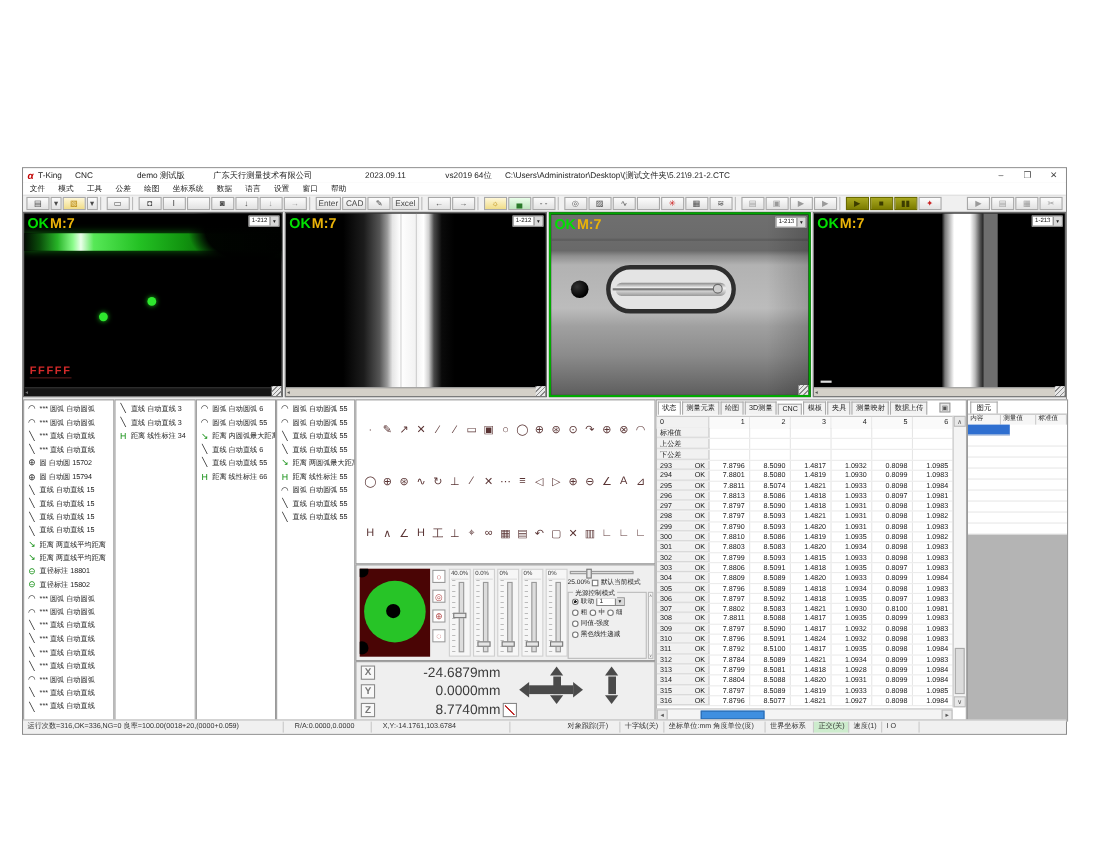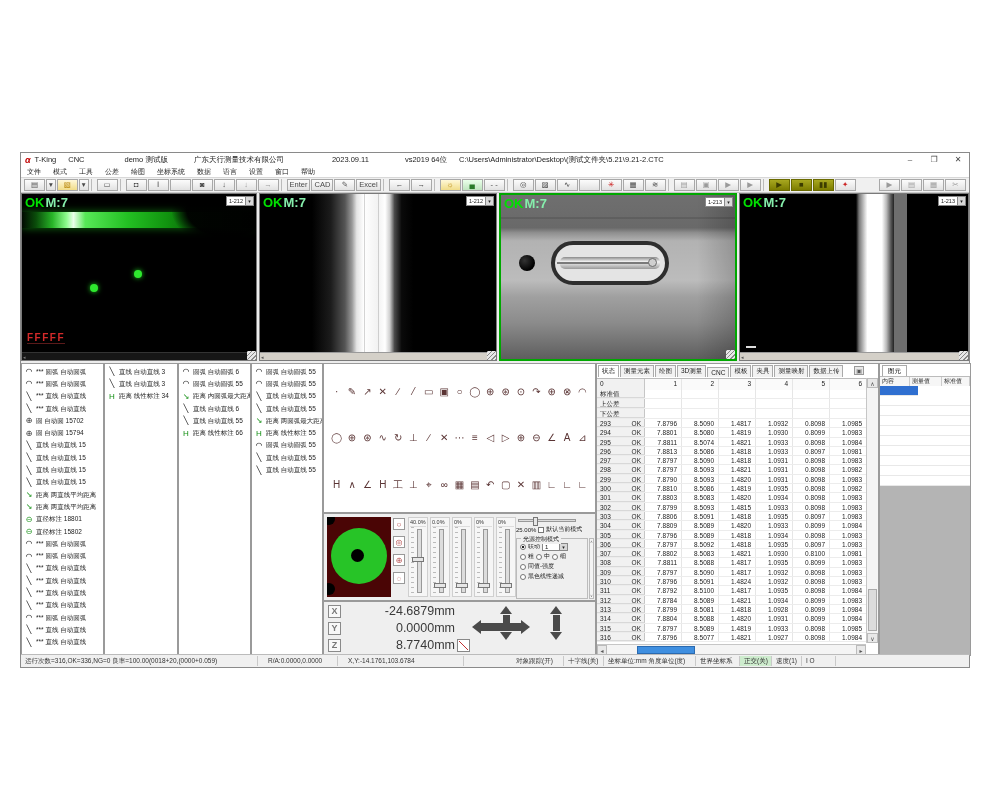--- a/index.html
+++ b/index.html
@@ -24,21 +24,21 @@
   .tbtn.red{color:#c22}
   .tbtn.gray{color:#9a9a9a}
   .tbtn.olive{background:linear-gradient(#a8a820,#7c7c00);color:#3c3c00;border-color:#6a6a00}
   .tsep{width:4px;height:12px;border-left:1px solid #bbb;margin:0 1px}
   .t-right{margin-left:auto;display:flex;gap:1px}
   
   .cam{position:absolute;top:40px;height:168px;background:#000;border:1px solid #7a7a7a;overflow:hidden}
   .cam.sel{border:2px solid #00a800}
   .cam-img{position:absolute;left:0;top:0;right:0;bottom:0;overflow:hidden}
   .cam-status{position:absolute;left:3px;top:1px;font-size:13px;font-weight:bold;letter-spacing:0}
-  .cam-ok{color:#00e000}.cam-m{color:#86efac;margin-left:1px}
+  .cam-ok{color:#00e000}.cam-m{color:#eab308;margin-left:1px}
   .cam-id{position:absolute;right:2px;top:2px;height:10px;background:#fff;border:1px solid #888;font-size:5.5px;color:#222;display:flex;align-items:center;padding-left:2px}
   .cam-id .dd{width:8px;height:100%;background:#d8d8d8;border-left:1px solid #888;display:flex;align-items:center;justify-content:center;font-size:5px;margin-left:2px}
   .cam-strip{position:absolute;left:0;bottom:0;width:100%;height:8px;background:#d4d0c8;border-top:1px solid #9a9a9a;display:flex;align-items:center;justify-content:space-between;font-size:5px;color:#555;padding:0 1px}
   .cam-strip.dark{background:#161616;border-top:1px solid #333;color:#777}
   .grip{position:absolute;right:0;bottom:0;width:9px;height:9px;background:#e8e8e8;background-image:repeating-linear-gradient(135deg,#8a8a8a 0 1px,transparent 1px 3px)}
   
   .laser{position:absolute;left:0;top:18px;width:100%;height:16px;background:linear-gradient(90deg,#010a01 0%,#0a4d0a 6%,#28b428 13%,#8cfc8c 19%,#eaffea 22%,#57e857 27%,#23c023 45%,#11930f 62%,#064f06 80%,#021602 100%);box-shadow:0 0 8px rgba(30,220,30,.5)}
   .laser-shadow{position:absolute;left:150px;top:-22px;width:110px;height:74px;background:radial-gradient(ellipse,rgba(0,0,0,.96) 52%,rgba(0,0,0,0) 72%)}
   .gdot{position:absolute;width:8px;height:8px;border-radius:50%;background:#2ee82e;box-shadow:0 0 5px #1dc41d}
   .ftext{position:absolute;left:5px;bottom:16px;color:#d42a2a;font-weight:bold;font-size:10px;letter-spacing:1.5px;border-bottom:1px solid #5a1a1a}

